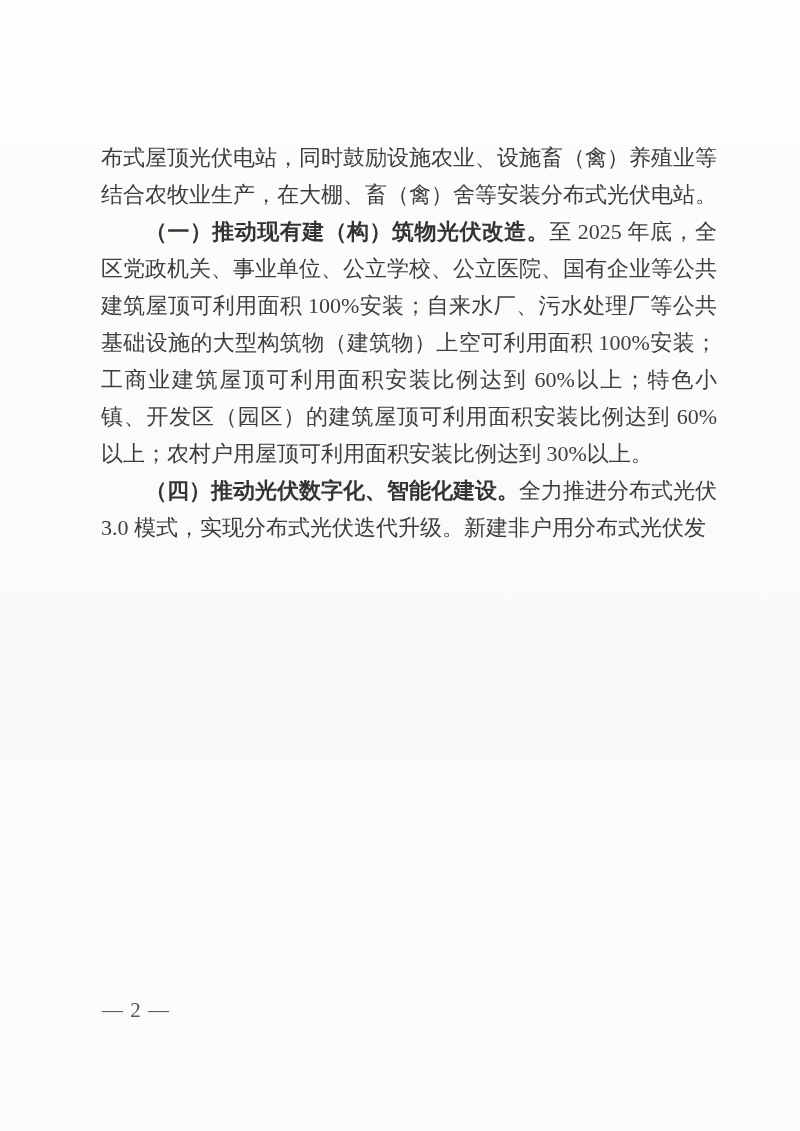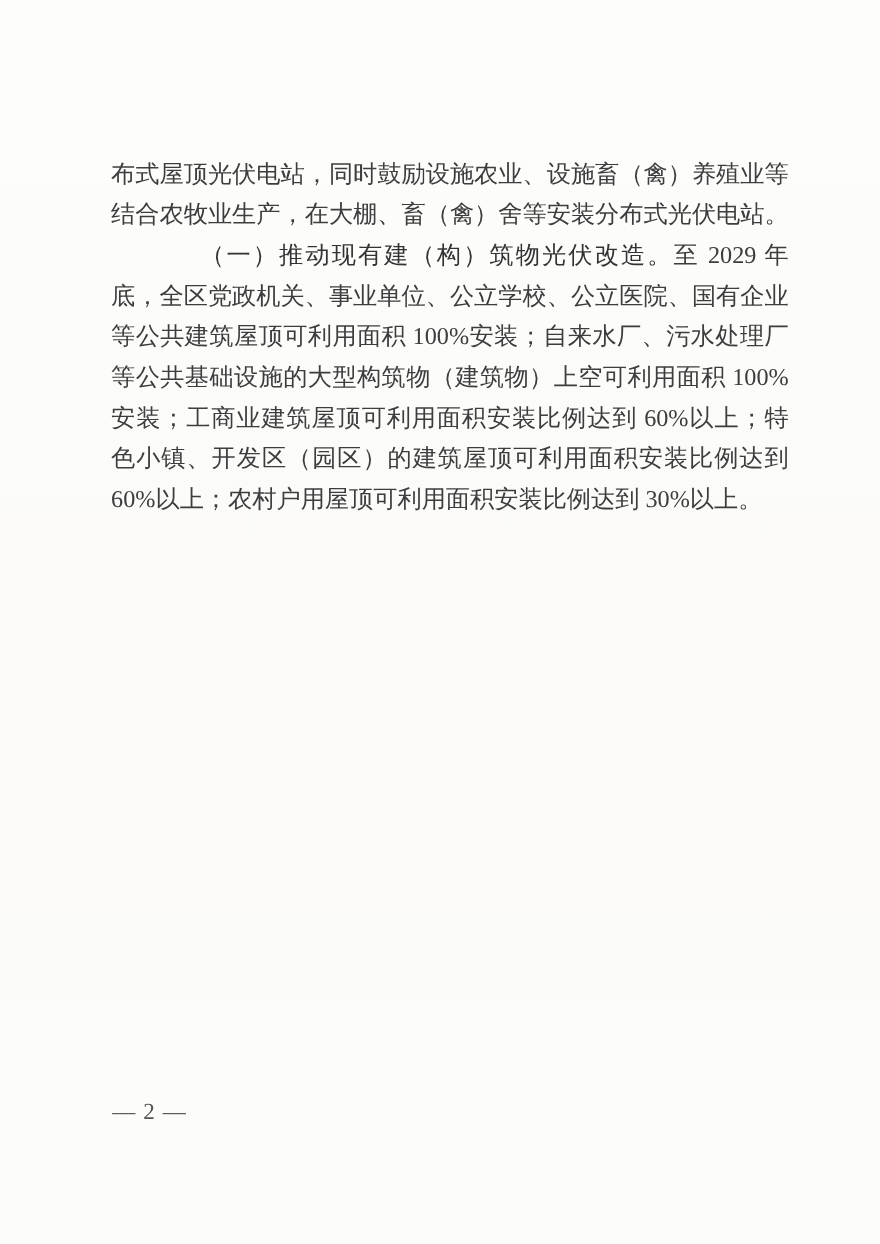--- a/index.html
+++ b/index.html
@@ -34,36 +34,36 @@
     font-size: 22px;
     line-height: 37px;
     color: var(--text);
     text-align: justify;
     text-justify: inter-ideograph;
   }
   .para.indent {
     text-indent: 44px;
   }
   .run-bold {
-    font-weight: 400;
+    font-weight: 700;
     color: var(--heading-text);
-    margin-left: 37px;
   }
   .footer {
     position: absolute;
     left: 102px;
     top: 997px;
     font-size: 21px;
     line-height: 26px;
     color: var(--footer-text);
     letter-spacing: 1px;
   }
 </style>
 </head>
 <body>
 
 <div class="page">
   <div class="doc-body">
       <p class="para"><span class="run">布式屋顶光伏电站，同时鼓励设施农业、设施畜（禽）养殖业等结合农牧业生产，在大棚、畜（禽）舍等安装分布式光伏电站。</span></p>
-      <p class="para indent"><span class="run run-bold">（一）推动现有建（构）筑物光伏改造。</span><span class="run">至 2029 年底，全区党政机关、事业单位、公立学校、公立医院、国有企业等公共建筑屋顶可利用面积 100%安装；自来水厂、污水处理厂等公共基础设施的大型构筑物（建筑物）上空可利用面积 100%安装；工商业建筑屋顶可利用面积安装比例达到 60%以上；特色小镇、开发区（园区）的建筑屋顶可利用面积安装比例达到 60%以上；农村户用屋顶可利用面积安装比例达到 30%以上。</span></p>
+      <p class="para indent"><span class="run run-bold">（一）推动现有建（构）筑物光伏改造。</span><span class="run">至 2025 年底，全区党政机关、事业单位、公立学校、公立医院、国有企业等公共建筑屋顶可利用面积 100%安装；自来水厂、污水处理厂等公共基础设施的大型构筑物（建筑物）上空可利用面积 100%安装；工商业建筑屋顶可利用面积安装比例达到 60%以上；特色小镇、开发区（园区）的建筑屋顶可利用面积安装比例达到 60%以上；农村户用屋顶可利用面积安装比例达到 30%以上。</span></p>
+      <p class="para indent"><span class="run run-bold">（四）推动光伏数字化、智能化建设。</span><span class="run">全力推进分布式光伏 3.0 模式，实现分布式光伏迭代升级。新建非户用分布式光伏发</span></p>
     </div>
   <div class="footer">— 2 —</div>
 </div>
 
 </body></html>

